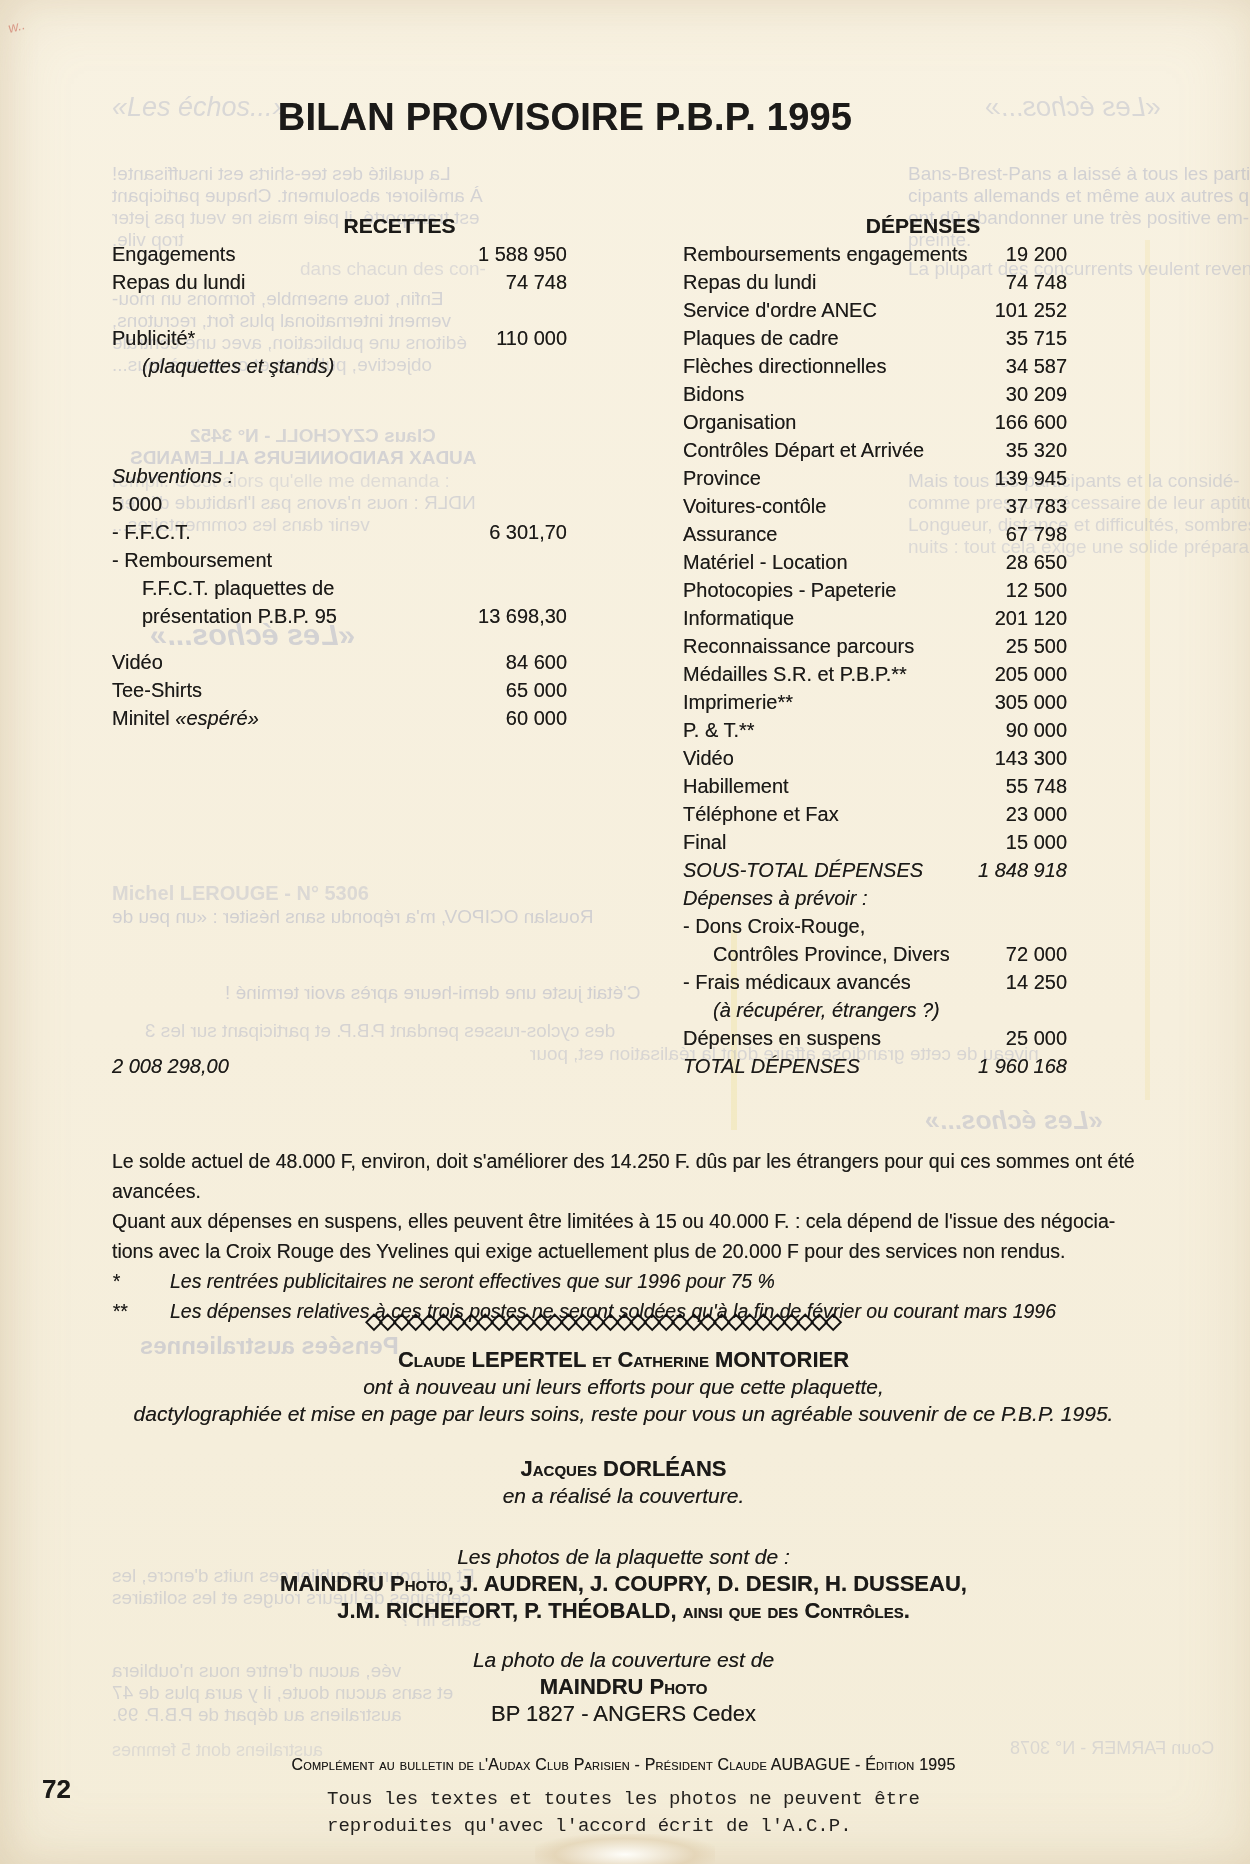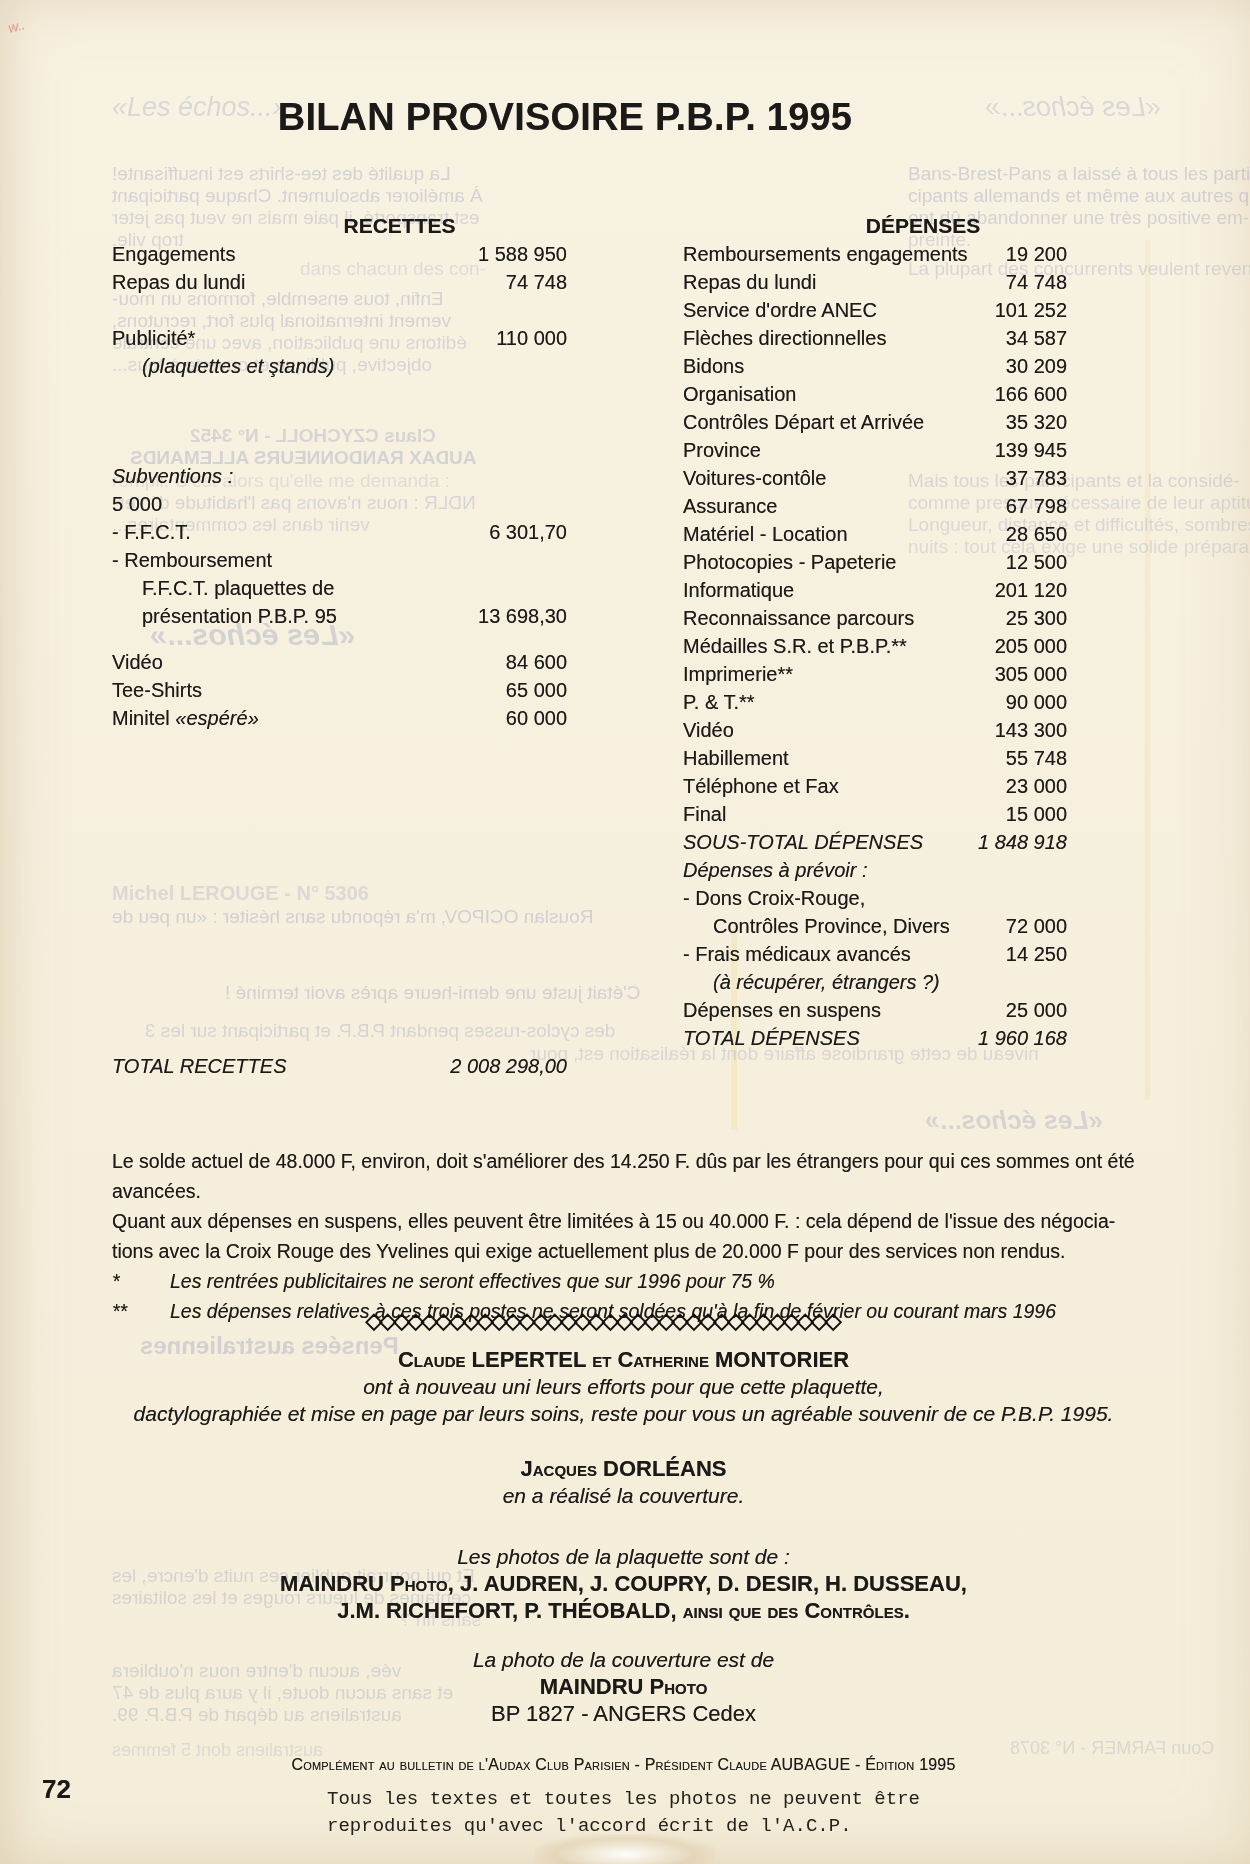--- a/index.html
+++ b/index.html
@@ -167,21 +167,20 @@
           <div class="lrow ink">
             <span class="labwrap"><span>Tee-Shirts</span></span>
             <span class="val">65 000</span>
           </div>
           <div class="lrow ink">
             <span class="labwrap"><span>Minitel </span><span class="lab2">«espéré»</span></span>
             <span class="val">60 000</span>
           </div>
           <div style="height: 320px;"></div>
           <div class="lrow ink it">
-            <span class="labwrap"><span>TOTAL RECETTES</span></span>
             <span class="val">2 008 298,00</span>
           </div>
         </div>
     </div>
 
     <div class="col col-right">
       <div class="lhead ink">DÉPENSES</div>
       <div>
           <div class="lrow ink">
             <span class="labwrap"><span>Remboursements engagements</span></span>
@@ -189,20 +188,24 @@
           </div>
           <div class="lrow ink">
             <span class="labwrap"><span>Repas du lundi</span></span>
             <span class="val">74 748</span>
           </div>
           <div class="lrow ink">
             <span class="labwrap"><span>Service d'ordre ANEC</span></span>
             <span class="val">101 252</span>
           </div>
           <div class="lrow ink">
+            <span class="labwrap"><span>Plaques de cadre</span></span>
+            <span class="val">35 715</span>
+          </div>
+          <div class="lrow ink">
             <span class="labwrap"><span>Flèches directionnelles</span></span>
             <span class="val">34 587</span>
           </div>
           <div class="lrow ink">
             <span class="labwrap"><span>Bidons</span></span>
             <span class="val">30 209</span>
           </div>
           <div class="lrow ink">
             <span class="labwrap"><span>Organisation</span></span>
             <span class="val">166 600</span>
@@ -230,21 +233,21 @@
           <div class="lrow ink">
             <span class="labwrap"><span>Photocopies - Papeterie</span></span>
             <span class="val">12 500</span>
           </div>
           <div class="lrow ink">
             <span class="labwrap"><span>Informatique</span></span>
             <span class="val">201 120</span>
           </div>
           <div class="lrow ink">
             <span class="labwrap"><span>Reconnaissance parcours</span></span>
-            <span class="val">25 300</span>
+            <span class="val">25 500</span>
           </div>
           <div class="lrow ink">
             <span class="labwrap"><span>Médailles S.R. et P.B.P.**</span></span>
             <span class="val">205 000</span>
           </div>
           <div class="lrow ink">
             <span class="labwrap"><span>Imprimerie**</span></span>
             <span class="val">305 000</span>
           </div>
           <div class="lrow ink">

